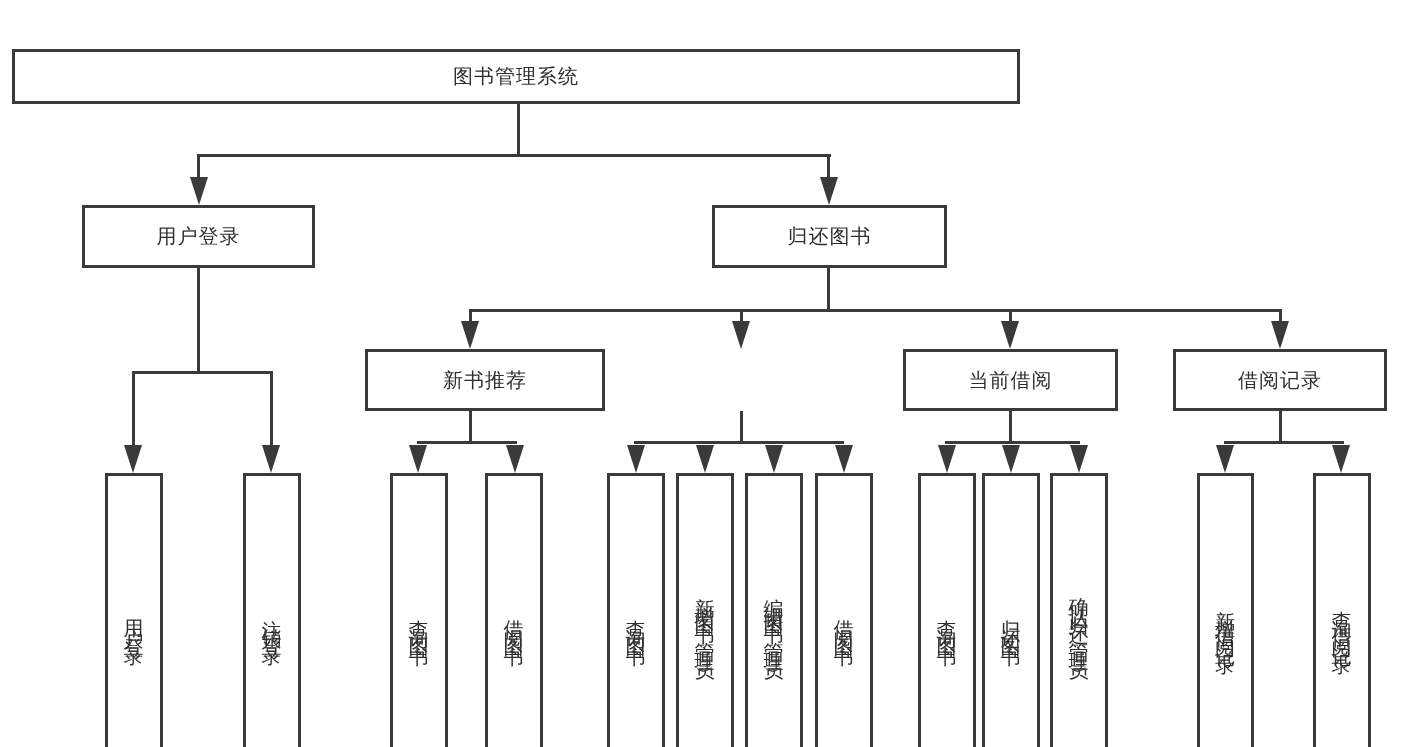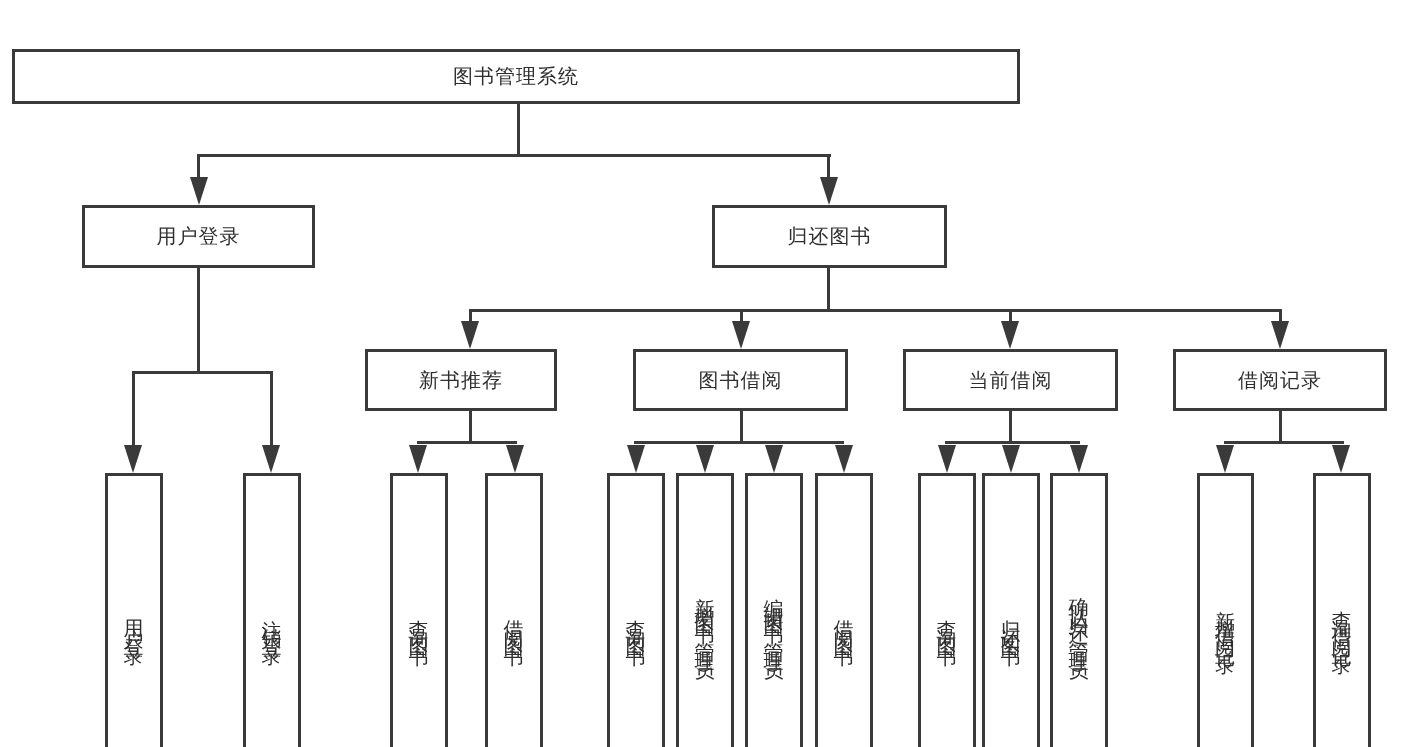--- a/index.html
+++ b/index.html
@@ -84,25 +84,22 @@
   <div class="h" style="left:469px;top:273px;width:813px"></div>
   <div class="v" style="left:469px;top:276px;height:14px"></div>
   <div class="v" style="left:740px;top:276px;height:14px"></div>
   <div class="v" style="left:1009px;top:276px;height:14px"></div>
   <div class="v" style="left:1279px;top:276px;height:14px"></div>
   <div class="arr" style="left:461px;top:285px"></div>
   <div class="arr" style="left:732px;top:285px"></div>
   <div class="arr" style="left:1001px;top:285px"></div>
   <div class="arr" style="left:1271px;top:285px"></div>
 
-  <div class="box" style="left:365px;top:313px;width:192px;height:62px">
+  <div class="box" style="left:365px;top:313px;width:240px;height:62px">
     <span>新书推荐</span>
-  </div>
-  <div class="box" style="left:633px;top:313px;width:215px;height:62px">
-    <span>图书借阅</span>
   </div>
   <div class="box" style="left:1173px;top:313px;width:214px;height:62px">
     <span>借阅记录</span>
   </div>
   <div class="box" style="left:903px;top:313px;width:215px;height:62px">
     <span>当前借阅</span>
   </div>
 
   <div class="v" style="left:469px;top:375px;height:33px"></div>
   <div class="h" style="left:417px;top:405px;width:100px"></div>

